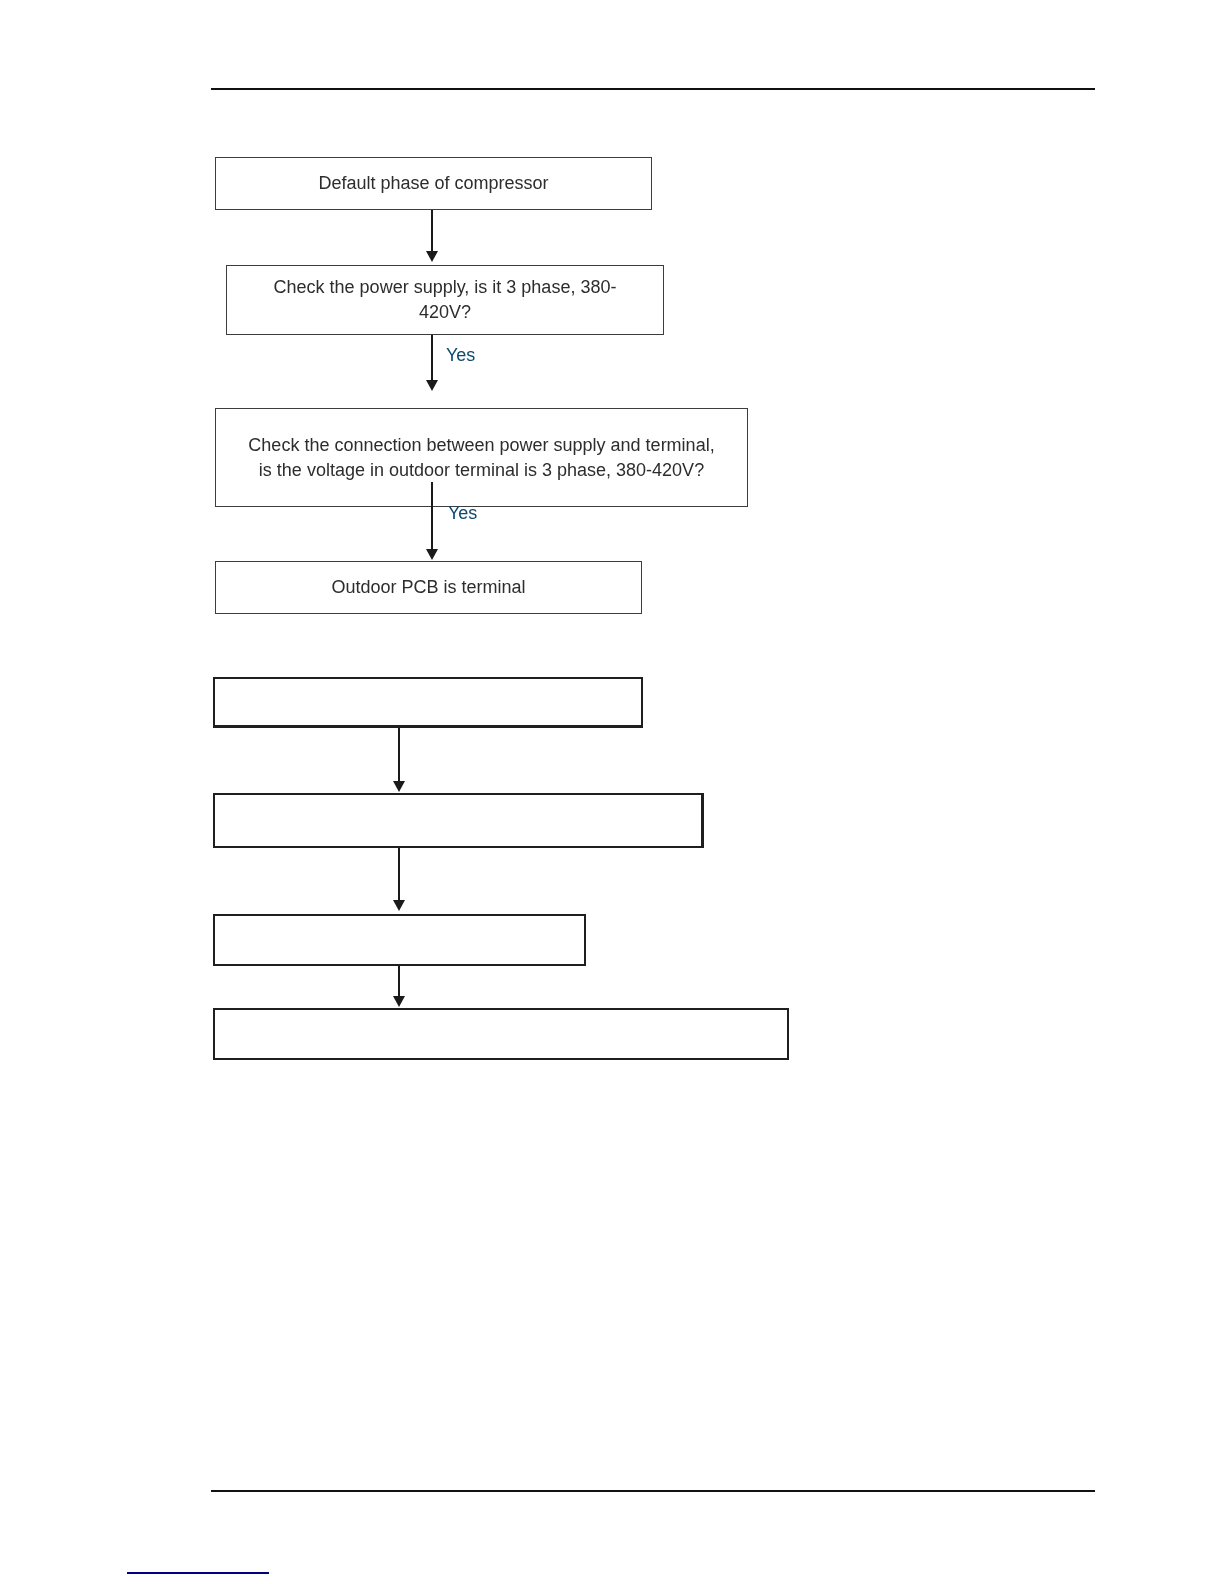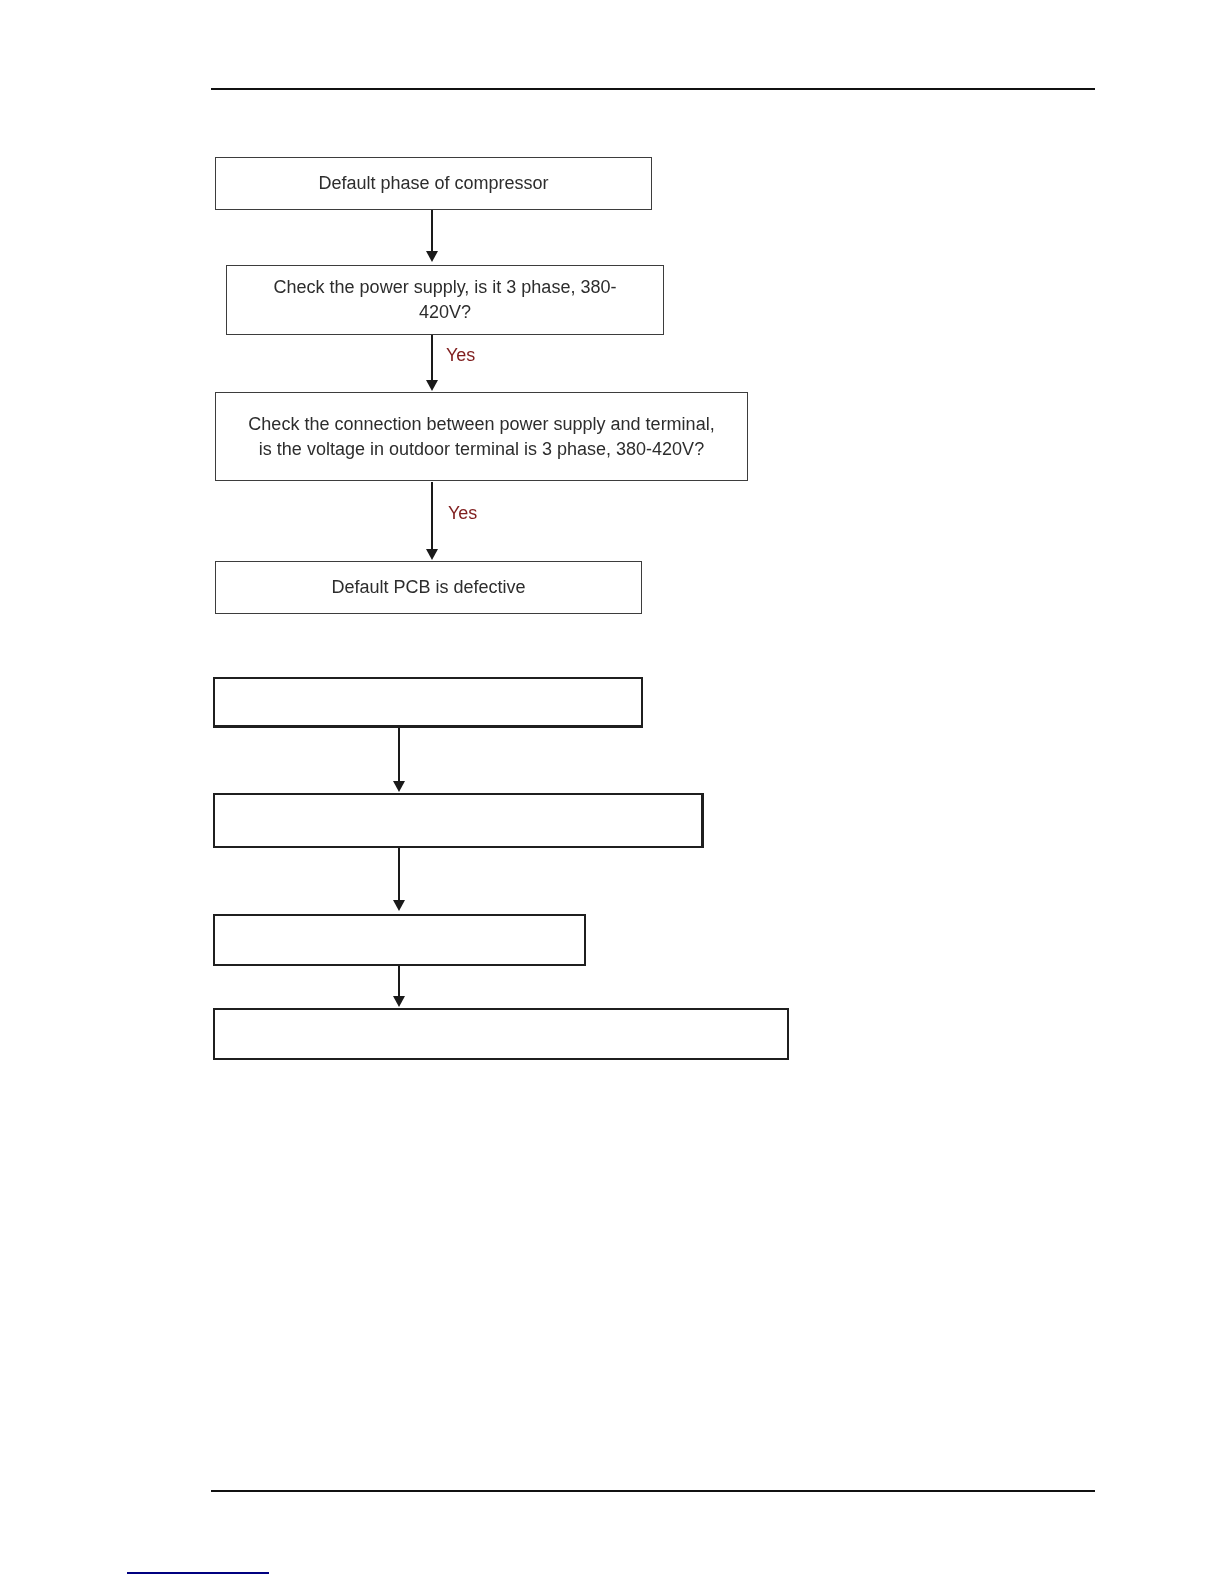--- a/index.html
+++ b/index.html
@@ -54,21 +54,21 @@
     left: 50%;
     transform: translateX(-50%);
     width: 0; height: 0;
     border-left: 6px solid transparent;
     border-right: 6px solid transparent;
     border-top: 11px solid #1a1a1a;
   }
   .edge-label {
     position: absolute;
     font-size: 18px;
-    color: #7f1d1d;
+    color: #0c4a6e;
   }
 </style>
 </head>
 <body>
 
 <div class="page">
 
   <div class="rule" style="left:211px; top:88px; width:884px; height:2px;"></div>
 
   <div>
@@ -86,33 +86,33 @@
       <span>Check the power supply, is it 3 phase, 380-
 420V?</span>
     </div>
 
     <div class="arrow" style="left:425px; top:335px; height:56px;">
       <div class="shaft"></div>
       <div class="head"></div>
     </div>
     <span class="edge-label" style="left:446px; top:345px;">Yes</span>
 
-    <div class="box fc1" style="left:215px; top:392px; width:533px; height:89px;">
+    <div class="box fc1" style="left:215px; top:408px; width:533px; height:99px;">
       <span>Check the connection between power supply and terminal,
 is the voltage in outdoor terminal is 3 phase, 380-420V?</span>
     </div>
 
     <div class="arrow" style="left:425px; top:482px; height:78px;">
       <div class="shaft"></div>
       <div class="head"></div>
     </div>
     <span class="edge-label" style="left:448px; top:503px;">Yes</span>
 
     <div class="box fc1" style="left:215px; top:561px; width:427px; height:53px;">
-      <span>Default PCB is defective</span>
+      <span>Outdoor PCB is terminal</span>
     </div>
 
   </div>
 
   <div>
 
     <div class="box fc2" style="left:213px; top:677px; width:430px; height:51px; border-bottom-width:3px;">
       <span></span>
     </div>
 

